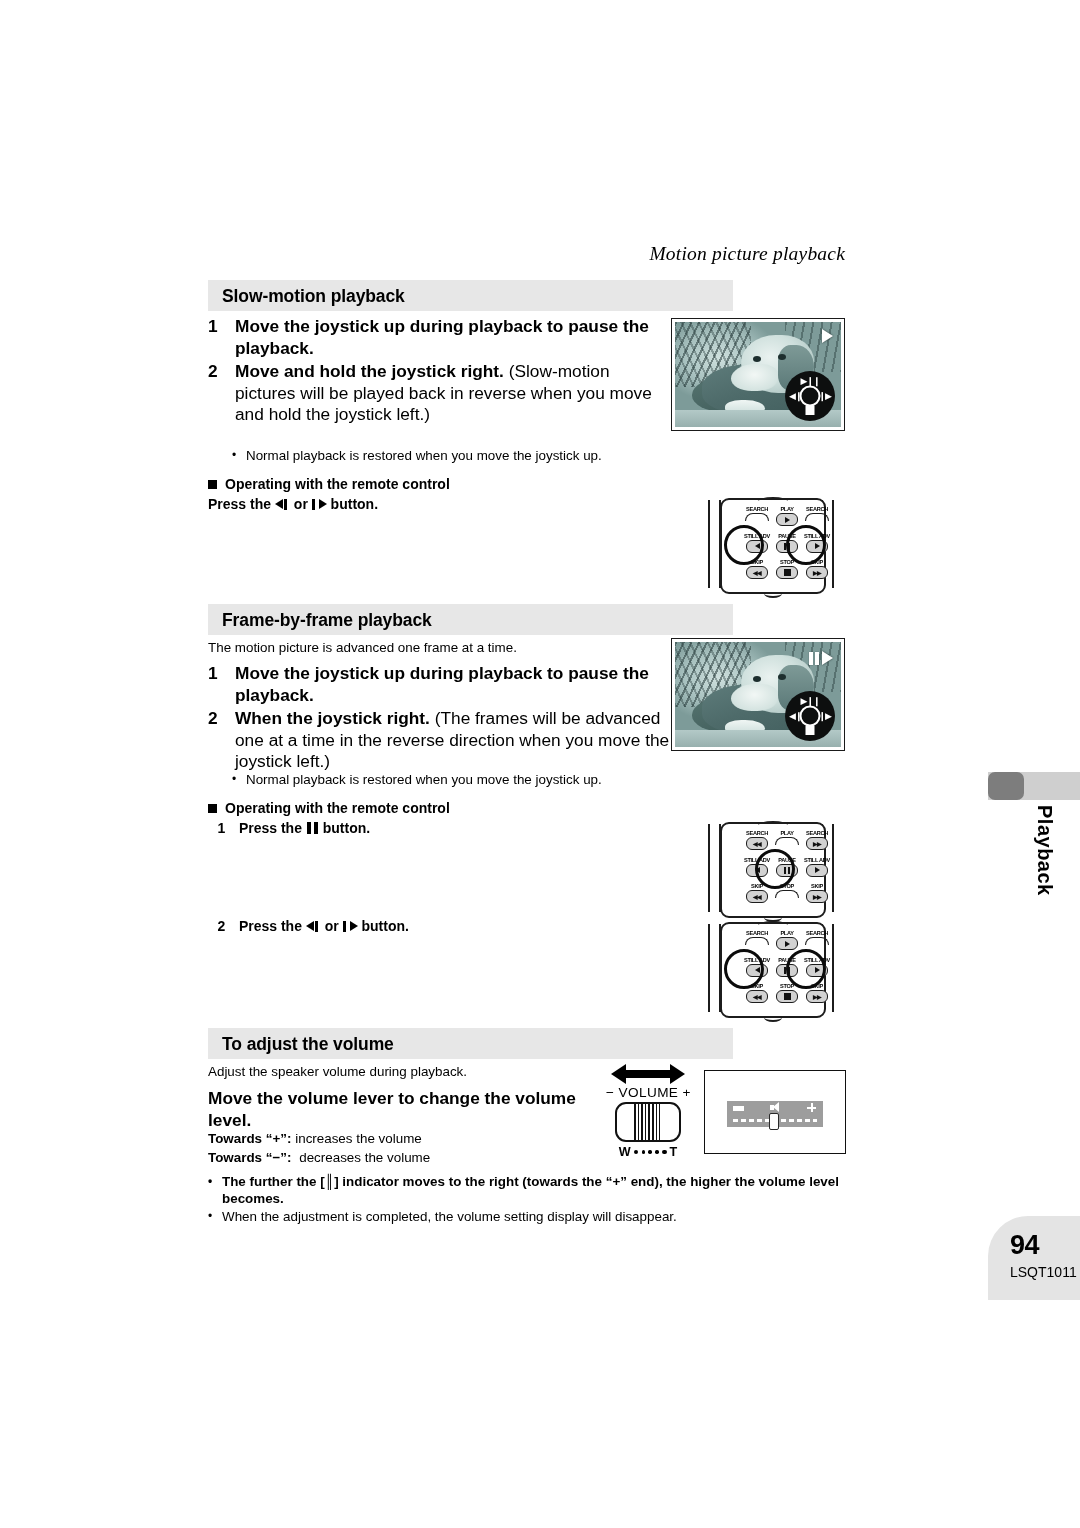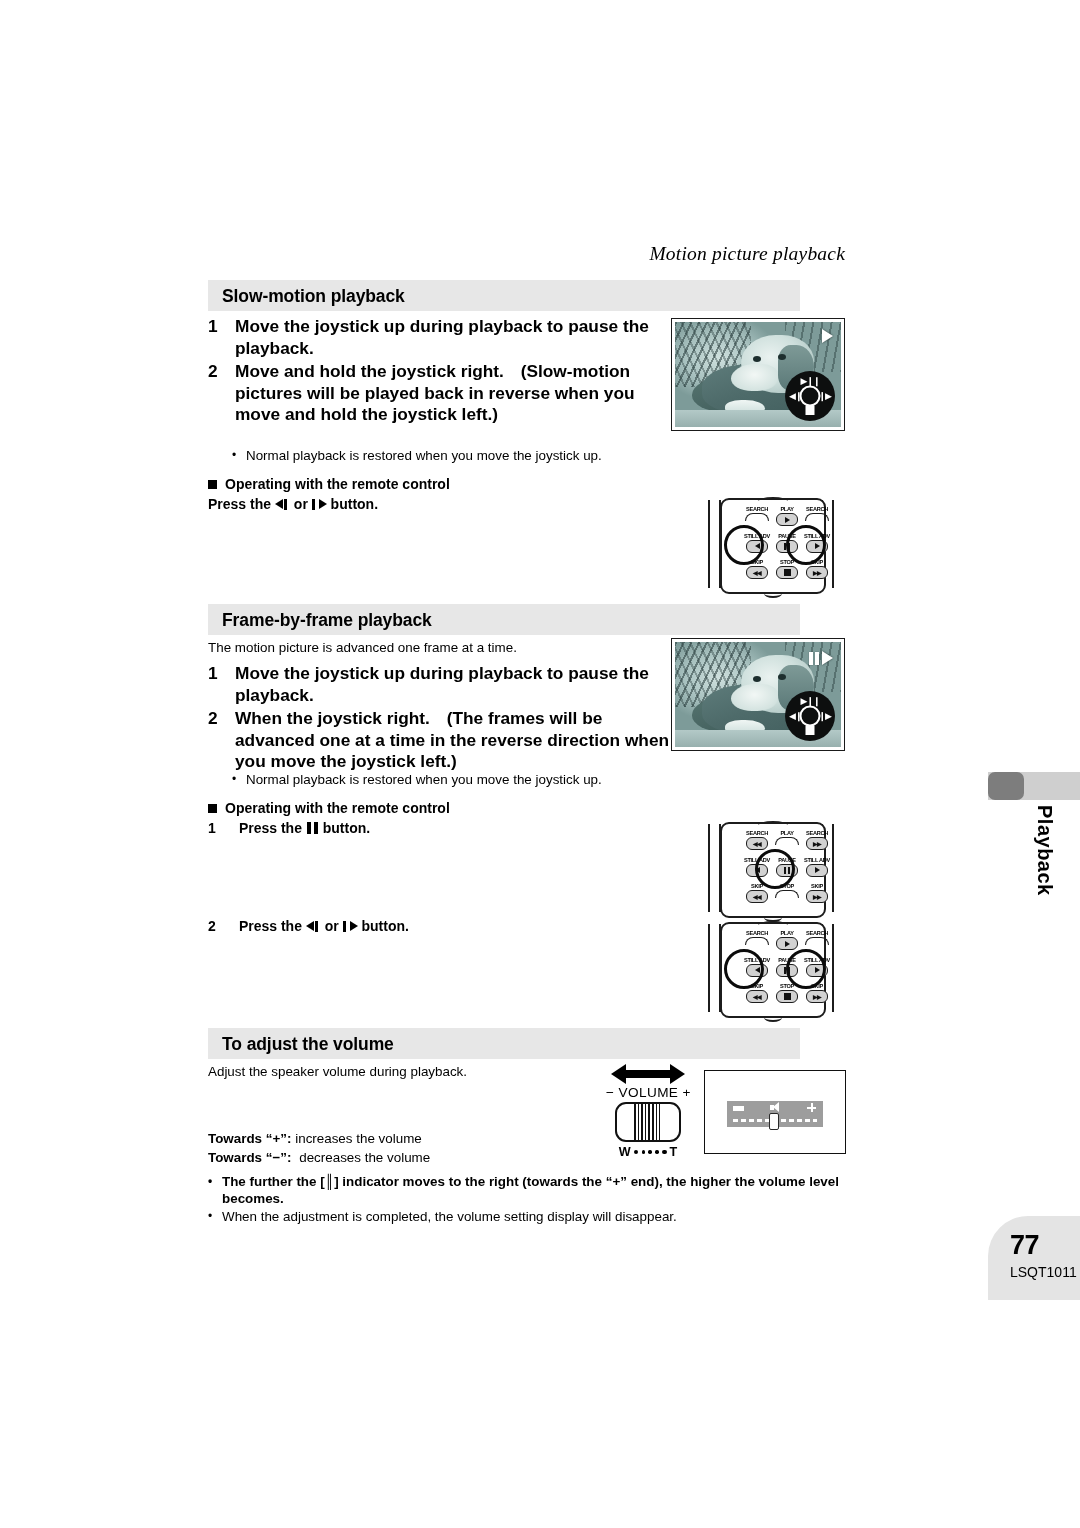--- a/index.html
+++ b/index.html
@@ -16,43 +16,43 @@
 
   
   .runhead {
     position:absolute; left:208px; top:243px; width:637px;
     text-align:right;
     font-style:italic; font-size:19.5px; letter-spacing:.2px;font-family:Liberation Serif, serif;
   }
 
   
   .band {
-    position:absolute; left:208px; width:592px; height:31px;
+    position:absolute; left:208px; width:525px; height:31px;
     background:#e7e7e7;
   }
   .band span {
     position:absolute; left:14px; top:50%; transform:translateY(-50%);
     font-weight:bold; font-size:17.5px; letter-spacing:-.1px;
   }
   .lead { position:absolute; font-size:13.4px; }
 
   .steps { position:absolute; }
   .step { position:relative; font-weight:bold; font-size:17.3px; line-height:21.5px; padding-left:27px; margin:0; }
   .step .num { position:absolute; left:0; top:0; font-weight:bold; }
-  .sub { font-weight:bold;margin-left:12px; }
+  .sub { font-weight:normal; }
 
   .bullet { position:absolute; font-size:13.4px; line-height:16.5px; padding-left:14px; }
   .bullet::before { content:"\2022"; position:absolute; left:0; top:-1px; font-size:12px; }
 
   .rcHead { position:absolute; font-weight:bold; font-size:14px; padding-left:17px; }
   .rcHead::before {
     content:""; position:absolute; left:0; top:4px;
     width:9px; height:9px; background:#000;
   }
-  .rcLine { position:absolute; font-weight:bold; font-size:14px; }
+  .rcLine { position:absolute; font-weight:bold; font-size:14px;text-align:center; }
   .rcLine .n { display:inline-block; width:27px; }
 
   
   .g { display:inline-block; position:relative; vertical-align:-1px; }
   .g.rev { width:15px; height:11px; }
   .g.rev i { position:absolute; top:0; width:0; height:0;
      border-top:5.5px solid transparent; border-bottom:5.5px solid transparent;
      border-right:8px solid #000; left:0; }
   .g.rev b { position:absolute; left:9px; top:0; width:3px; height:11px; background:#000; }
   .g.fwd { width:15px; height:11px; }
@@ -514,20 +514,21 @@
       <div class="ellipse" style="left:64px; top:25px; width:34px; height:34px;"></div>
     </div>
   </div>
 
   <div class="band" style="top:1028px;">
     <span>To adjust the volume</span>
   </div>
 
   <div class="lead" style="left:208px; top:1064px;text-align:right;">Adjust the speaker volume during playback.</div>
 
+  <div style="position:absolute; left:208px; top:1088px; width:385px; font-weight:bold; font-size:17.3px; line-height:21.5px;">Move the volume lever to change the volume level.</div>
 
   <div style="position:absolute; left:208px; top:1131px; font-size:13.4px;">
     <b>Towards “+”:</b>
     <span style="margin-left:0;">increases the volume</span>
   </div>
   <div style="position:absolute; left:208px; top:1150px; font-size:13.4px;">
     <b>Towards “−”:</b>
     <span style="margin-left:4px;">decreases the volume</span>
   </div>
 
@@ -575,17 +576,17 @@
       <span class="knob"></span>
     </div>
   </div>
 
   <div class="tab">
       <span class="cap2"></span>
     </div>
   <div class="tabtext">Playback</div>
 
   <div class="foot">
-    <span class="pg">77</span>
+    <span class="pg">94</span>
     <span class="code">LSQT1011</span>
   </div>
 
 </div>
 
 </body></html>

